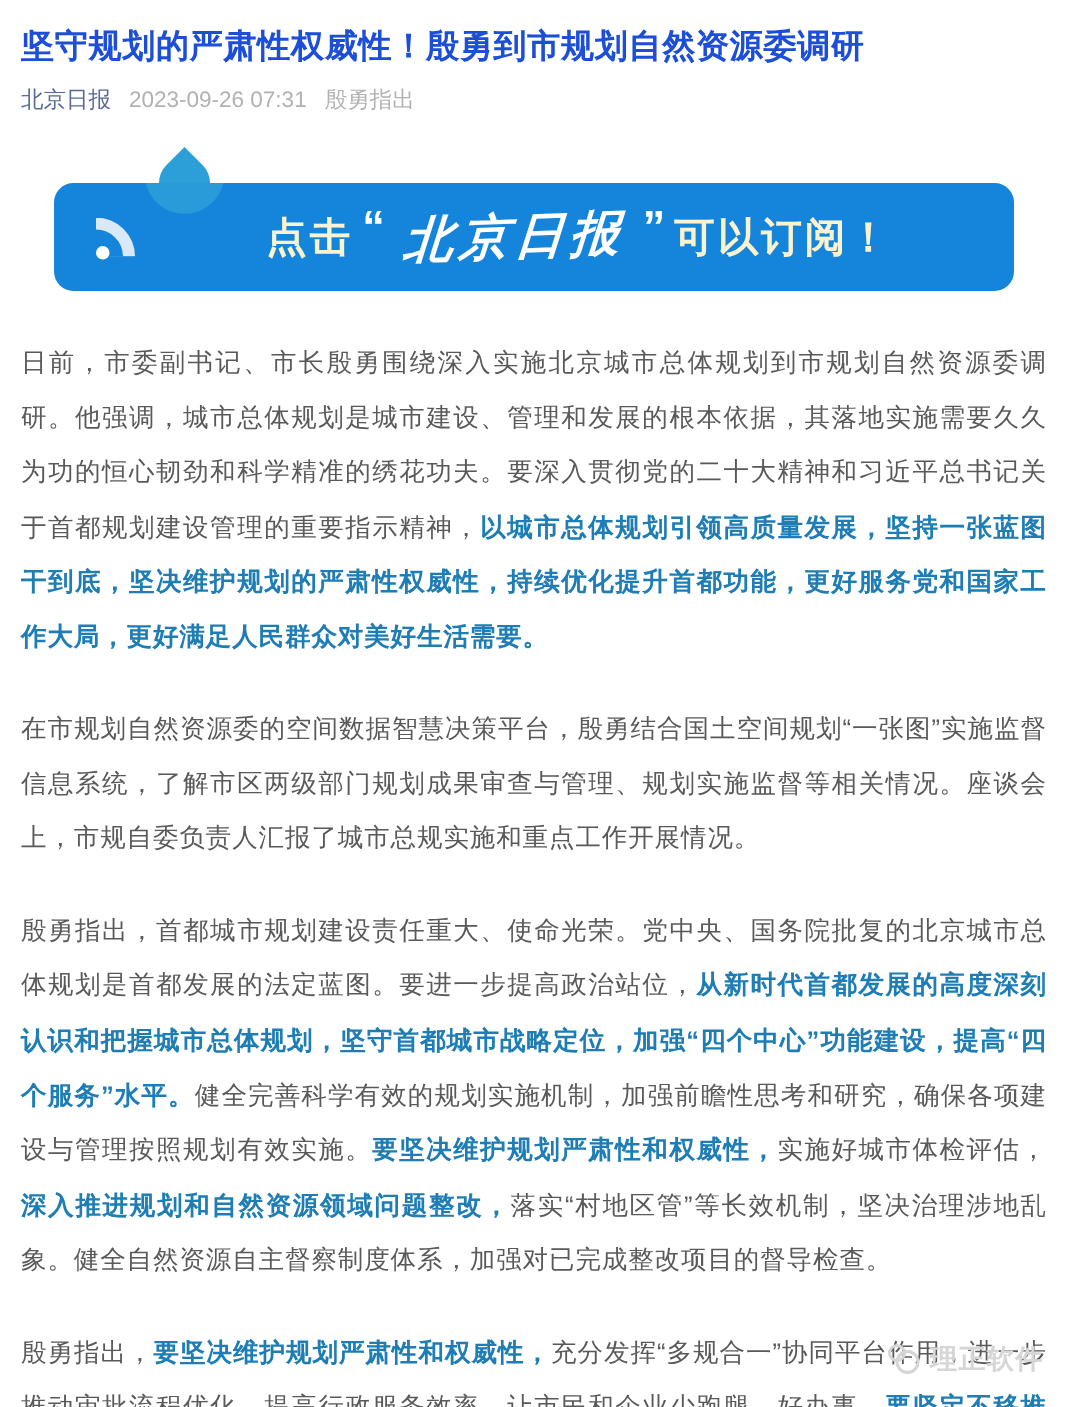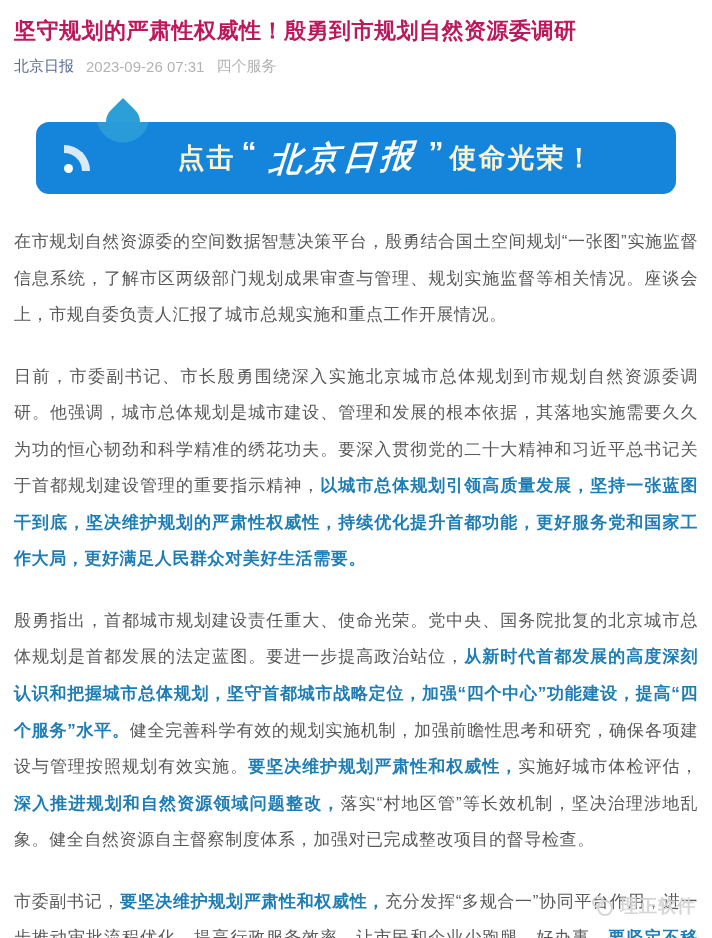--- a/index.html
+++ b/index.html
@@ -6,21 +6,21 @@
   body{
     width:712px;min-height:938px;background:#ffffff;
     font-family:"Liberation Sans","DejaVu Sans",sans-serif;
     position:relative;overflow:hidden;
   }
   .article{position:relative;width:712px;min-height:938px;}
 
   
   .title{
     margin:0;padding:14px 14px 0 14px;
-    font-size:22px;line-height:1.5;font-weight:700;color:#be185d;
+    font-size:22px;line-height:1.5;font-weight:700;color:#1d4ed8;
     letter-spacing:0.5px;
   }
   .byline{
     display:flex;align-items:center;gap:12px;
     padding:10px 14px 0 14px;font-size:15px;
   }
   .byline .source{color:var(--link-blue);cursor:pointer;font-weight:500;}
   .byline .meta{color:var(--meta-gray);}
 
   
@@ -93,42 +93,42 @@
 </head>
 <body style="--banner-blue: #1585db; --droplet-blue: #2c9fd8; --banner-cream: #fbf3cf; --emphasis-blue: #1e7db4; --body-gray: #595959; --link-blue: #576b95; --meta-gray: #b2b2b2; --watermark-gray: #d6d6d6;">
 
 <div class="article">
 
   <h1 class="title">坚守规划的严肃性权威性！殷勇到市规划自然资源委调研</h1>
 
   <div class="byline">
     <span class="source">北京日报</span>
     <span class="meta">2023-09-26 07:31</span>
-    <span class="meta">四个服务</span>
+    <span class="meta">殷勇指出</span>
   </div>
 
   <div class="banner-wrap">
     <div class="droplet"></div>
     <div class="banner">
       <span class="rss-icon"></span>
       <span class="banner-text">
         <span class="plain">点击</span>
         <span class="quote">“</span>
         <span class="brand">北京日报</span>
         <span class="quote">”</span>
-        <span class="plain">使命光荣！</span>
+        <span class="plain">可以订阅！</span>
       </span>
     </div>
   </div>
 
   <div class="body-text-block">
+      <p class="para"><span class="seg">日前，市委副书记、市长殷勇围绕深入实施北京城市总体规划到市规划自然资源委调研。他强调，城市总体规划是城市建设、管理和发展的根本依据，其落地实施需要久久为功的恒心韧劲和科学精准的绣花功夫。要深入贯彻党的二十大精神和习近平总书记关于首都规划建设管理的重要指示精神，</span><span class="seg-bold">以城市总体规划引领高质量发展，坚持一张蓝图干到底，坚决维护规划的严肃性权威性，持续优化提升首都功能，更好服务党和国家工作大局，更好满足人民群众对美好生活需要。</span></p>
       <p class="para"><span class="seg">在市规划自然资源委的空间数据智慧决策平台，殷勇结合国土空间规划“一张图”实施监督信息系统，了解市区两级部门规划成果审查与管理、规划实施监督等相关情况。座谈会上，市规自委负责人汇报了城市总规实施和重点工作开展情况。</span></p>
-      <p class="para"><span class="seg">日前，市委副书记、市长殷勇围绕深入实施北京城市总体规划到市规划自然资源委调研。他强调，城市总体规划是城市建设、管理和发展的根本依据，其落地实施需要久久为功的恒心韧劲和科学精准的绣花功夫。要深入贯彻党的二十大精神和习近平总书记关于首都规划建设管理的重要指示精神，</span><span class="seg-bold">以城市总体规划引领高质量发展，坚持一张蓝图干到底，坚决维护规划的严肃性权威性，持续优化提升首都功能，更好服务党和国家工作大局，更好满足人民群众对美好生活需要。</span></p>
       <p class="para"><span class="seg">殷勇指出，首都城市规划建设责任重大、使命光荣。党中央、国务院批复的北京城市总体规划是首都发展的法定蓝图。要进一步提高政治站位，</span><span class="seg-bold">从新时代首都发展的高度深刻认识和把握城市总体规划，坚守首都城市战略定位，加强“四个中心”功能建设，提高“四个服务”水平。</span><span class="seg">健全完善科学有效的规划实施机制，加强前瞻性思考和研究，确保各项建设与管理按照规划有效实施。</span><span class="seg-bold">要坚决维护规划严肃性和权威性，</span><span class="seg">实施好城市体检评估，</span><span class="seg-bold">深入推进规划和自然资源领域问题整改，</span><span class="seg">落实“村地区管”等长效机制，坚决治理涉地乱象。健全自然资源自主督察制度体系，加强对已完成整改项目的督导检查。</span></p>
-      <p class="para"><span class="seg">市委副书记，</span><span class="seg-bold">要坚决维护规划严肃性和权威性，</span><span class="seg">充分发挥“多规合一”协同平台作用，进一步推动审批流程优化，提高行政服务效率，让市民和企业少跑腿、好办事。</span><span class="seg-bold">要坚定不移推进全面从严治党，</span></p>
+      <p class="para"><span class="seg">殷勇指出，</span><span class="seg-bold">要坚决维护规划严肃性和权威性，</span><span class="seg">充分发挥“多规合一”协同平台作用，进一步推动审批流程优化，提高行政服务效率，让市民和企业少跑腿、好办事。</span><span class="seg-bold">要坚定不移推进全面从严治党，</span></p>
     </div>
 
   <div class="watermark">
     <svg width="26" height="22" viewBox="0 0 26 22">
       <circle cx="8" cy="7" r="5" fill="none" stroke="#d6d6d6" stroke-width="2"></circle>
       <circle cx="15" cy="13" r="7" fill="none" stroke="#d6d6d6" stroke-width="2"></circle>
     </svg>
     <span>理正软件</span>
   </div>
 

